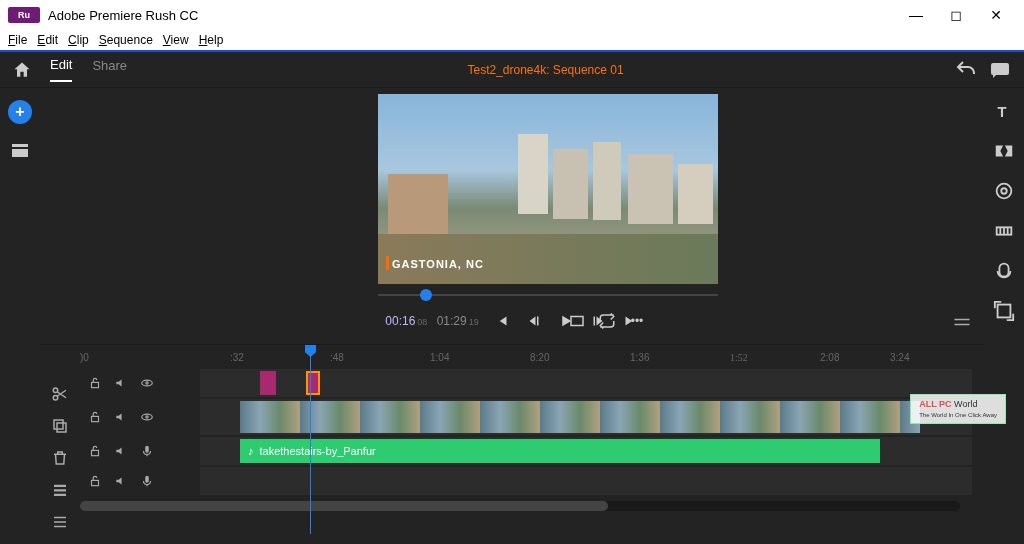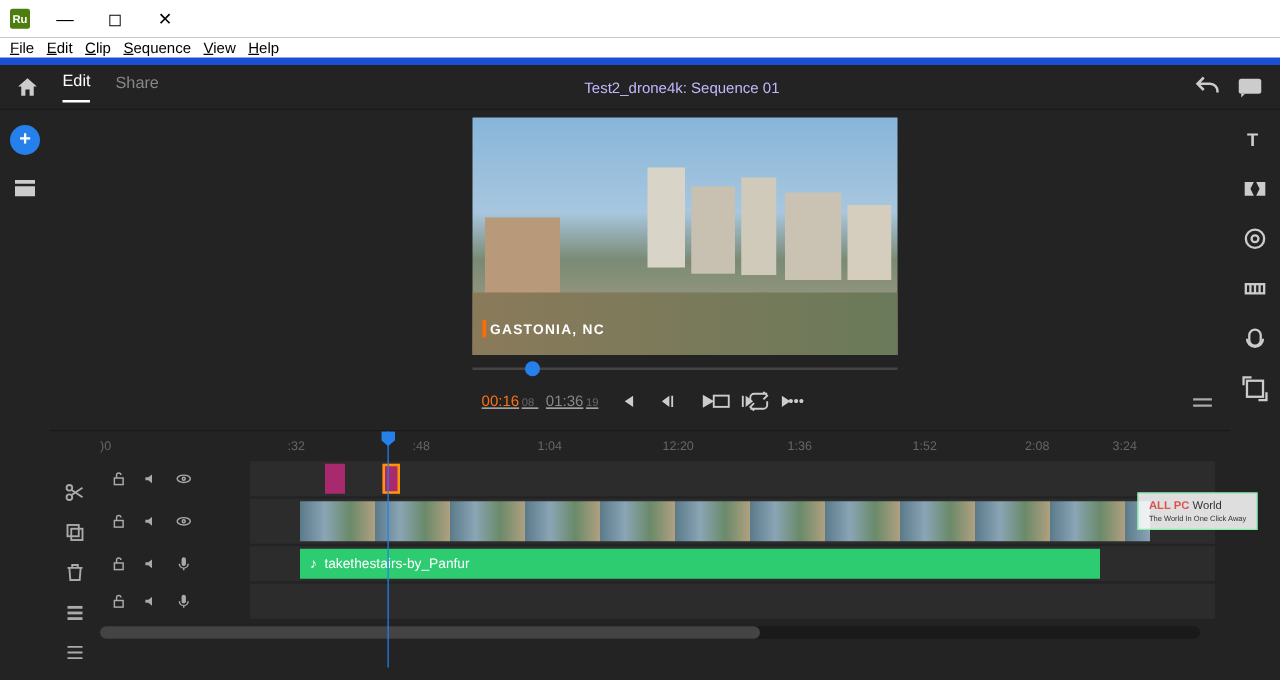--- a/index.html
+++ b/index.html
@@ -1,49 +1,49 @@
 <!DOCTYPE html>
 <html><head>
 <meta charset="utf-8">
 <style>
 * { margin:0; padding:0; box-sizing:border-box; font-family:"Segoe UI",Arial,sans-serif; }
 body { background:#2a2a2a; color:#ccc; width:1024px; height:544px; overflow:hidden; font-size:12px; }
 .titlebar { height:30px; background:#fff; display:flex; align-items:center; padding:0 8px; color:#000; }
-.titlebar .logo { width:16px; height:16px; background:#4d7c0f; margin-right:8px; border-radius:2px; display:flex; align-items:center; justify-content:center; font-size:9px; color:#fff; font-weight:bold; }
+.titlebar .logo { width:32px; height:16px; background:#701a75; margin-right:8px; border-radius:2px; display:flex; align-items:center; justify-content:center; font-size:9px; color:#fff; font-weight:bold; }
 .titlebar .title { flex:1; font-size:13px; }
 .titlebar .wbtn { width:40px; height:30px; display:flex; align-items:center; justify-content:center; font-size:14px; cursor:pointer; }
-.menubar { height:22px; background:#fff; display:flex; align-items:center; padding:0 8px; color:#000; border-bottom:6px solid #1d4ed8; }
+.menubar { height:22px; background:#fff; display:flex; align-items:center; padding:0 8px; color:#000; border-bottom:2px solid #1d4ed8; }
 .menubar span { margin-right:10px; font-size:12px; cursor:pointer; text-decoration:underline; text-decoration-color:transparent; }
 .menubar span:first-letter { text-decoration:underline; }
 .app { background:#232323; height:calc(544px - 52px); display:flex; flex-direction:column; }
 .topbar { height:36px; background:#232323; display:flex; align-items:center; padding:0 12px; border-bottom:1px solid #1a1a1a; }
 .topbar .home { width:20px; height:20px; margin-right:18px; cursor:pointer; }
 .topbar .tab { margin-right:20px; font-size:13px; cursor:pointer; color:#888; padding-bottom:8px; }
 .topbar .tab.active { color:#fff; border-bottom:2px solid #fff; }
-.topbar .center { flex:1; text-align:center; font-size:12px; color:#c4b5fd; }
+.topbar .center { flex:1; text-align:center; font-size:12px; color:#f97316; }
 .topbar .rbtn { width:24px; height:24px; margin-left:10px; cursor:pointer; display:flex; align-items:center; justify-content:center; }
 .main { flex:1; display:flex; }
 .leftbar { width:40px; background:#232323; display:flex; flex-direction:column; align-items:center; padding-top:12px; gap:14px; }
 .leftbar .lbtn { width:24px; height:24px; cursor:pointer; display:flex; align-items:center; justify-content:center; }
 .addbtn { width:24px; height:24px; background:#2680eb; border-radius:50%; color:#fff; font-size:16px; font-weight:bold; display:flex; align-items:center; justify-content:center; }
 .rightbar { width:40px; background:#232323; display:flex; flex-direction:column; align-items:center; padding-top:12px; gap:18px; }
 .rightbar .rbtn2 { width:22px; height:22px; cursor:pointer; display:flex; align-items:center; justify-content:center; color:#ccc; }
 .center-area { flex:1; display:flex; flex-direction:column; }
 .preview-wrap { flex:1; display:flex; align-items:center; justify-content:center; background:#232323; }
-.preview { width:268px; position:relative;text-decoration:underline; }
+.preview { width:268px; position:relative; }
 .video { width:340px; height:190px; background:linear-gradient(180deg,#87b5d9 0%,#a8c7df 40%,#7a8a75 60%,#b8a68a 100%); position:relative; overflow:hidden; }
 .video .bldg { position:absolute; background:#c8c0b0; }
 .video .overlay { position:absolute; bottom:14px; left:14px; color:#fff; font-size:11px; font-weight:bold; letter-spacing:1px; }
 .video .bar { position:absolute; bottom:14px; left:8px; width:3px; height:14px; background:#ff6b00; }
 .scrub { width:340px; height:18px; position:relative; margin-top:2px; }
 .scrub-line { position:absolute; top:8px; left:0; right:0; height:2px; background:#444; }
 .scrub-dot { position:absolute; top:3px; left:42px; width:12px; height:12px; background:#2680eb; border-radius:50%; }
 .controls { display:flex; align-items:center; justify-content:center; gap:14px; padding:8px 0; position:relative; }
 .controls .time { font-size:12px; }
-.controls .time .cur { color:#f97316; }
+.controls .time .cur { color:#c4b5fd; }
 .controls .time .dur { color:#888; margin-left:6px; }
 .controls .time .fr { color:#666; font-size:9px; margin-left:2px; }
 .pbtn { width:18px; height:18px; cursor:pointer; color:#ccc; display:flex; align-items:center; justify-content:center; }
 .controls .rightctrls { position:absolute; right:0; display:flex; gap:12px; }
 .timeline-area { height:200px; background:#232323; border-top:1px solid #1a1a1a; display:flex; }
 .tl-left { width:40px; display:flex; flex-direction:column; align-items:center; padding-top:40px; gap:14px; }
 .tl-left .tlbtn { width:18px; height:18px; cursor:pointer; color:#888; display:flex; align-items:center; justify-content:center; }
 .tl-main { flex:1; display:flex; flex-direction:column; position:relative; }
 .ruler { height:24px; display:flex; align-items:center; position:relative; color:#666; font-size:10px; }
 .ruler span { position:absolute; }
@@ -64,20 +64,21 @@
 .eq-icon { position:absolute; right:12px; top:-30px; width:20px; height:14px; cursor:pointer; color:#888; }
 svg { width:100%; height:100%; }
 .watermark { position:absolute; right:18px; bottom:120px; background:rgba(255,255,255,0.85); padding:4px 8px; font-size:9px; border:1px solid #86efac; z-index:10; color:#333; }
 .watermark .w1 { color:#d9534f; font-weight:bold; }
 </style>
 </head>
 <body>
 
 <div class="titlebar">
   <div class="logo">Ru</div>
+  <div class="title">Adobe Premiere Rush CC</div>
   <div class="wbtn">—</div>
   <div class="wbtn">◻</div>
   <div class="wbtn">✕</div>
 </div>
 
 <div class="menubar">
   <span>File</span>
   <span>Edit</span>
   <span>Clip</span>
   <span>Sequence</span>
@@ -133,21 +134,21 @@
             <div class="bar"></div>
             <div class="overlay">GASTONIA, NC</div>
           </div>
           <div class="scrub">
             <div class="scrub-line"></div>
             <div class="scrub-dot"></div>
           </div>
           <div class="controls">
             <div class="time">
               <span class="cur">00:16</span><span class="fr">08</span>
-              <span class="dur">01:36</span><span class="fr">19</span>
+              <span class="dur">01:29</span><span class="fr">19</span>
             </div>
             <div class="pbtn">
                 <svg viewBox="0 0 24 24" fill="#ccc">
                   <path d="M6 6v12M18 6l-9 6 9 6z"></path>
                 </svg>
               </div>
             <div class="pbtn">
                 <svg viewBox="0 0 24 24" fill="#ccc">
                   <path d="M14 6l-8 6 8 6zM16 6v12h2V6z"></path>
                 </svg>
@@ -219,23 +220,23 @@
         </div>
         <div class="tl-main">
           <div class="eq-icon"><svg viewBox="0 0 24 14" fill="none" stroke="#aaa" stroke-width="2">
                 <path d="M3 4h18M3 10h18"></path>
               </svg></div>
           <div class="ruler" id="ruler">
               <span style="left: 0px;">)0</span>
               <span style="left: 150px;">:32</span>
               <span style="left: 250px;">:48</span>
               <span style="left: 350px;">1:04</span>
-              <span style="left: 450px;">12:20</span>
+              <span style="left: 450px;">8:20</span>
               <span style="left: 550px;">1:36</span>
-              <span style="left: 650px;">1:52</span>
+              <span style="left: 650px; font-family: Liberation Serif, serif;">1:52</span>
               <span style="left: 740px;">2:08</span>
               <span style="left: 810px;">3:24</span>
             </div>
           <div class="playhead"></div>
           <div class="tracks">
             <div class="track">
               <div class="track-head">
                 <div class="th"><svg viewBox="0 0 24 24" fill="none" stroke="#aaa" stroke-width="2">
                       <rect x="6" y="11" width="12" height="9"></rect>
                       <path d="M9 11V7a3 3 0 016 0"></path>

